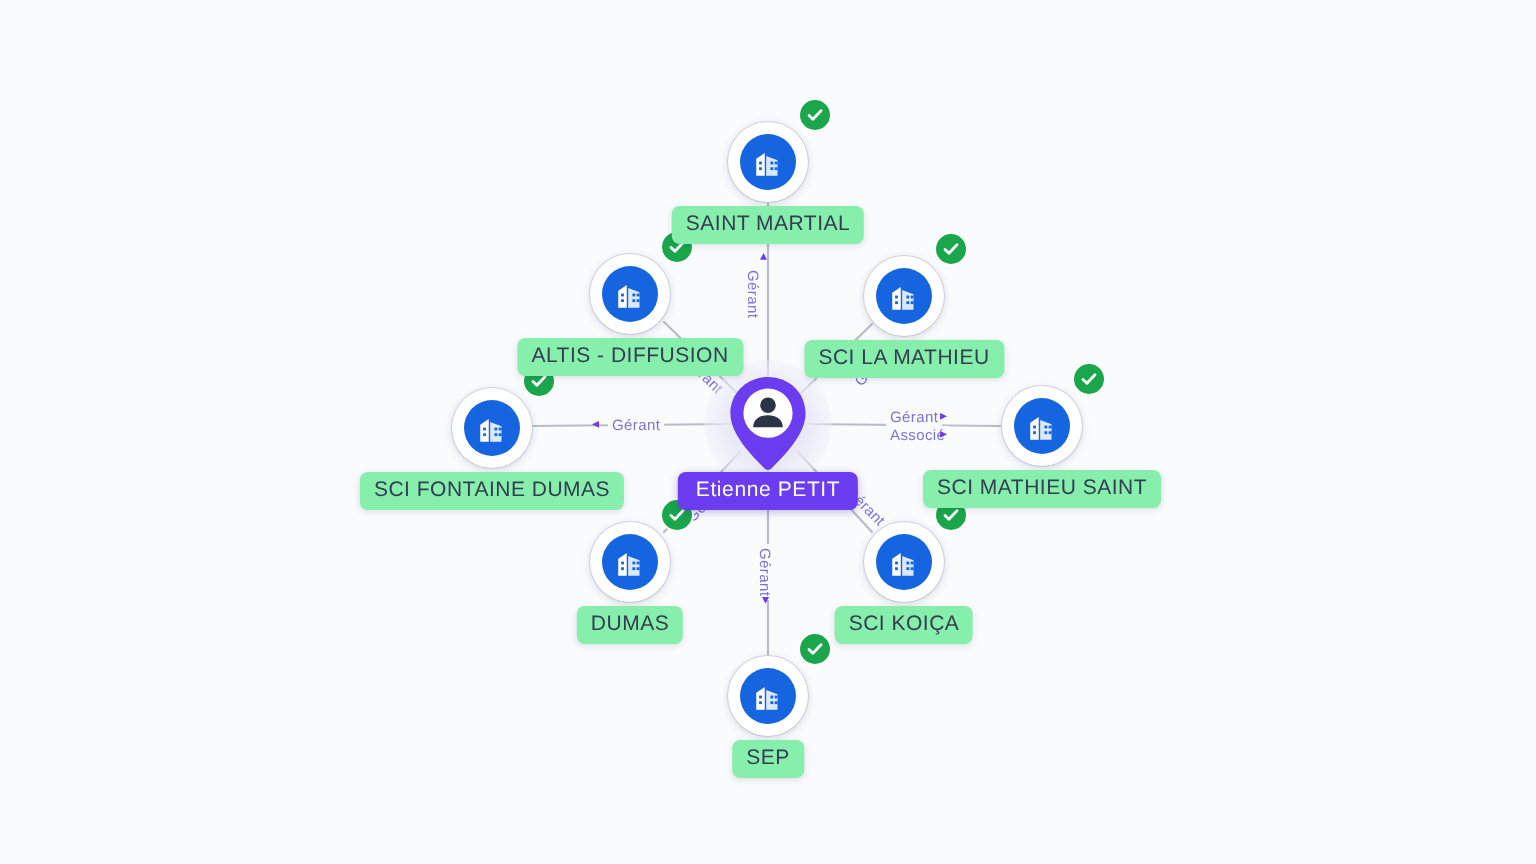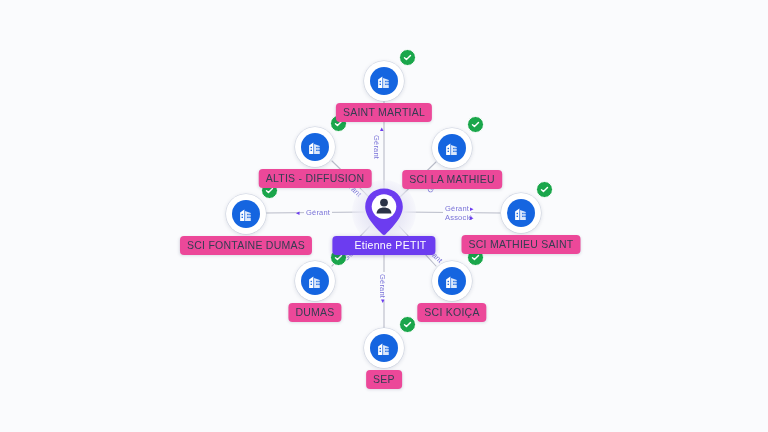--- a/index.html
+++ b/index.html
@@ -83,21 +83,21 @@
     z-index: 4;
   }
   .badge svg { display: block; }
 
   .node-label {
     position: absolute;
     top: 22px;
     left: 50%;
     transform: translateX(-50%);
     white-space: nowrap;
-    background: #ec4899;
+    background: #86efac;
     color: #343d52;
     font-size: 10.5px;
     letter-spacing: 0.25px;
     padding: 3px 7px 4px 7px;
     border-radius: 4px;
     box-shadow: 0 1px 3px rgba(25,35,80,0.13);
     z-index: 5;
   }
 
   
@@ -119,21 +119,21 @@
   .center-label {
     position: absolute;
     left: 50%;
     top: 24px;
     transform: translateX(-50%);
     white-space: nowrap;
     background: #6c3cf0;
     color: #ffffff;
     font-size: 10.5px;
     letter-spacing: 0.3px;
-    padding: 3px 9px 4px 22px;
+    padding: 3px 9px 4px 9px;
     border-radius: 4px;
     box-shadow: 0 1px 4px rgba(60,30,140,0.3);
     z-index: 7;
   }
 
   
   .edge-label {
     position: absolute;
     color: #7a73d8;
     font-size: 7.5px;

